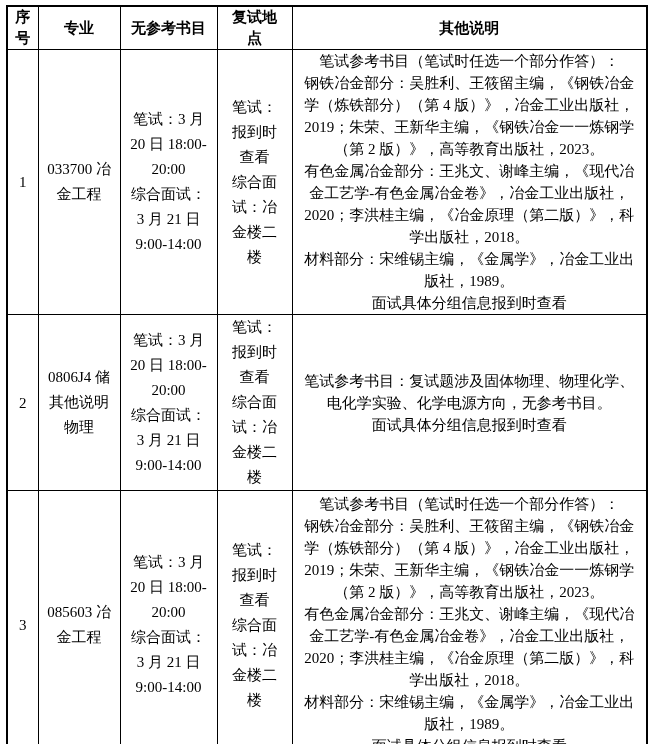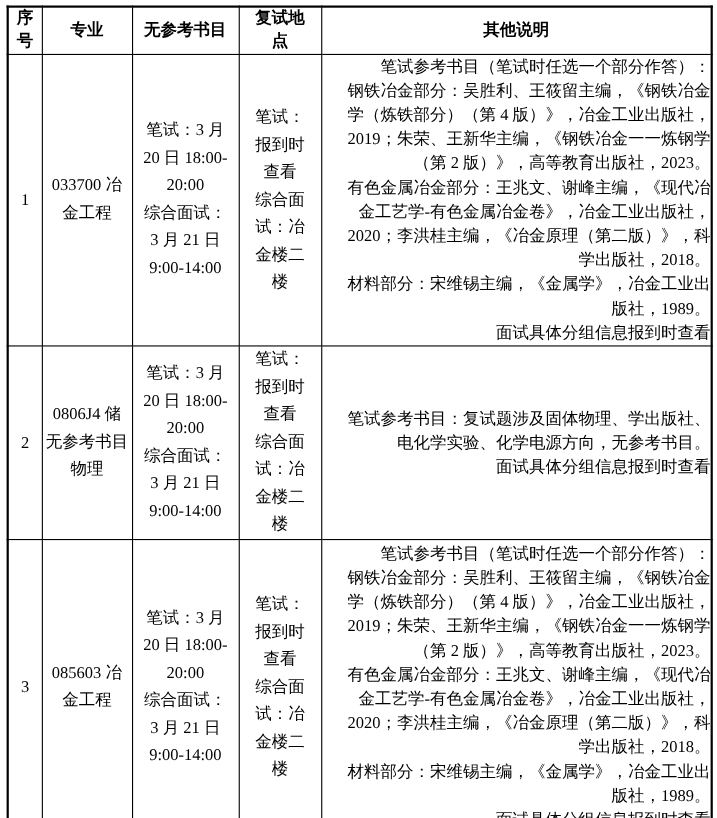--- a/index.html
+++ b/index.html
@@ -44,21 +44,21 @@
   .lines { white-space: pre-line; }
   td.cell-center {
     text-align: center;
     line-height: 25px;
   }
   td.cell-no {
     text-align: center;
     line-height: 20px;
   }
   td.cell-notes {
-    text-align: right;
+    text-align: center;
     vertical-align: middle;
     padding: 0 4px 0 5px;
     line-height: 22px;
     margin-left: 40px;
   }
 </style>
 </head>
 <body>
 
 <div class="page">
@@ -108,36 +108,36 @@
 金工艺学-有色金属冶金卷》，冶金工业出版社，
 2020；李洪桂主编，《冶金原理（第二版）》，科
 学出版社，2018。
 材料部分：宋维锡主编，《金属学》，冶金工业出
 版社，1989。
 面试具体分组信息报到时查看</td>
       </tr>
       <tr class="row-2">
         <td class="cell-no">2</td>
         <td class="cell-center lines">0806J4 储
-无参考书目
+其他说明
 物理</td>
         <td class="cell-center lines">笔试：3 月
 20 日 18:00-
 20:00
 综合面试：
 3 月 21 日
 9:00-14:00</td>
         <td class="cell-center lines">笔试：
 报到时
 查看
 综合面
 试：冶
 金楼二
 楼</td>
-        <td class="cell-notes lines">笔试参考书目：复试题涉及固体物理、学出版社、
+        <td class="cell-notes lines">笔试参考书目：复试题涉及固体物理、物理化学、
 电化学实验、化学电源方向，无参考书目。
 面试具体分组信息报到时查看</td>
       </tr>
       <tr class="row-3">
         <td class="cell-no">3</td>
         <td class="cell-center lines">085603 冶
 金工程</td>
         <td class="cell-center lines">笔试：3 月
 20 日 18:00-
 20:00

